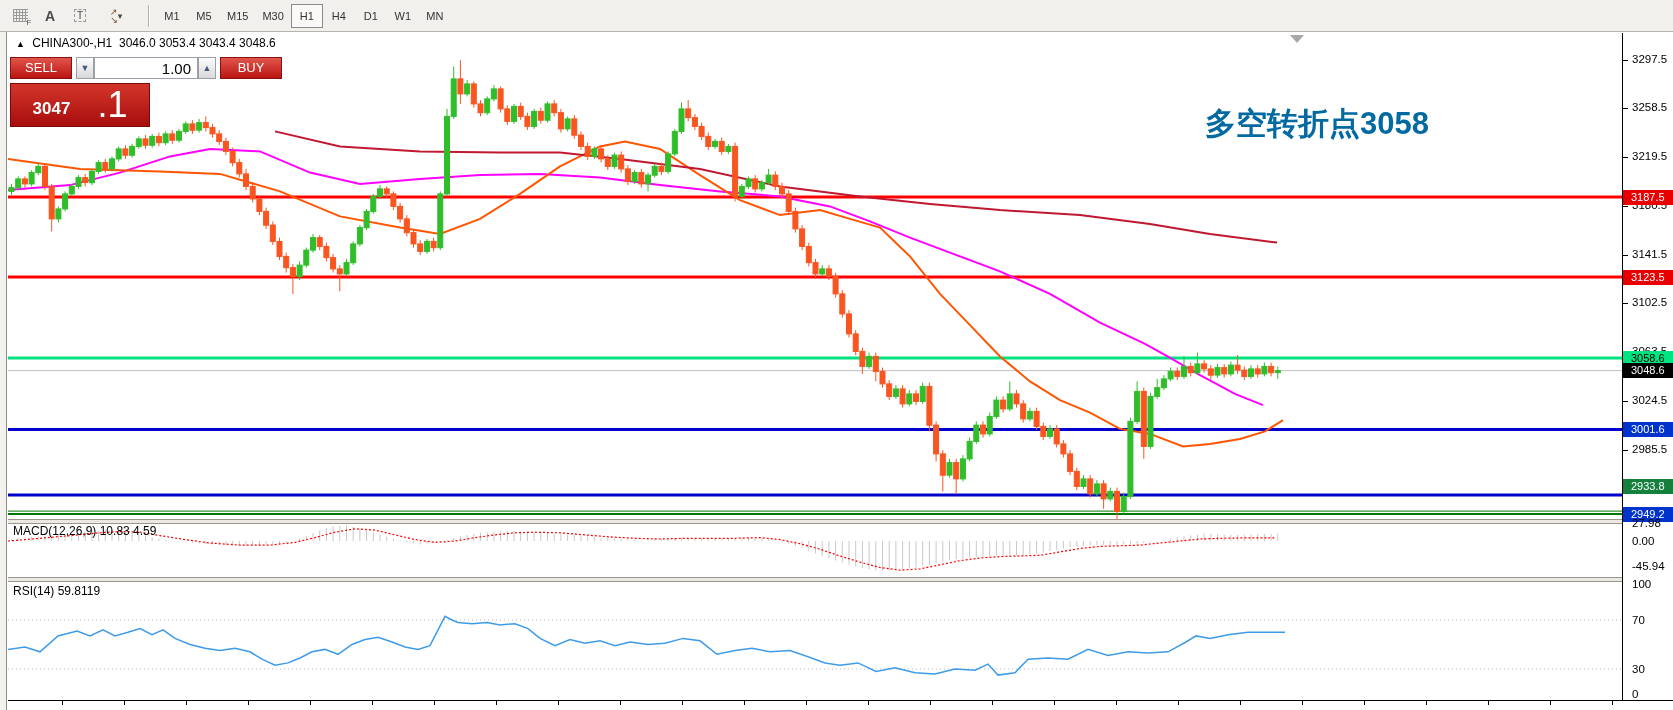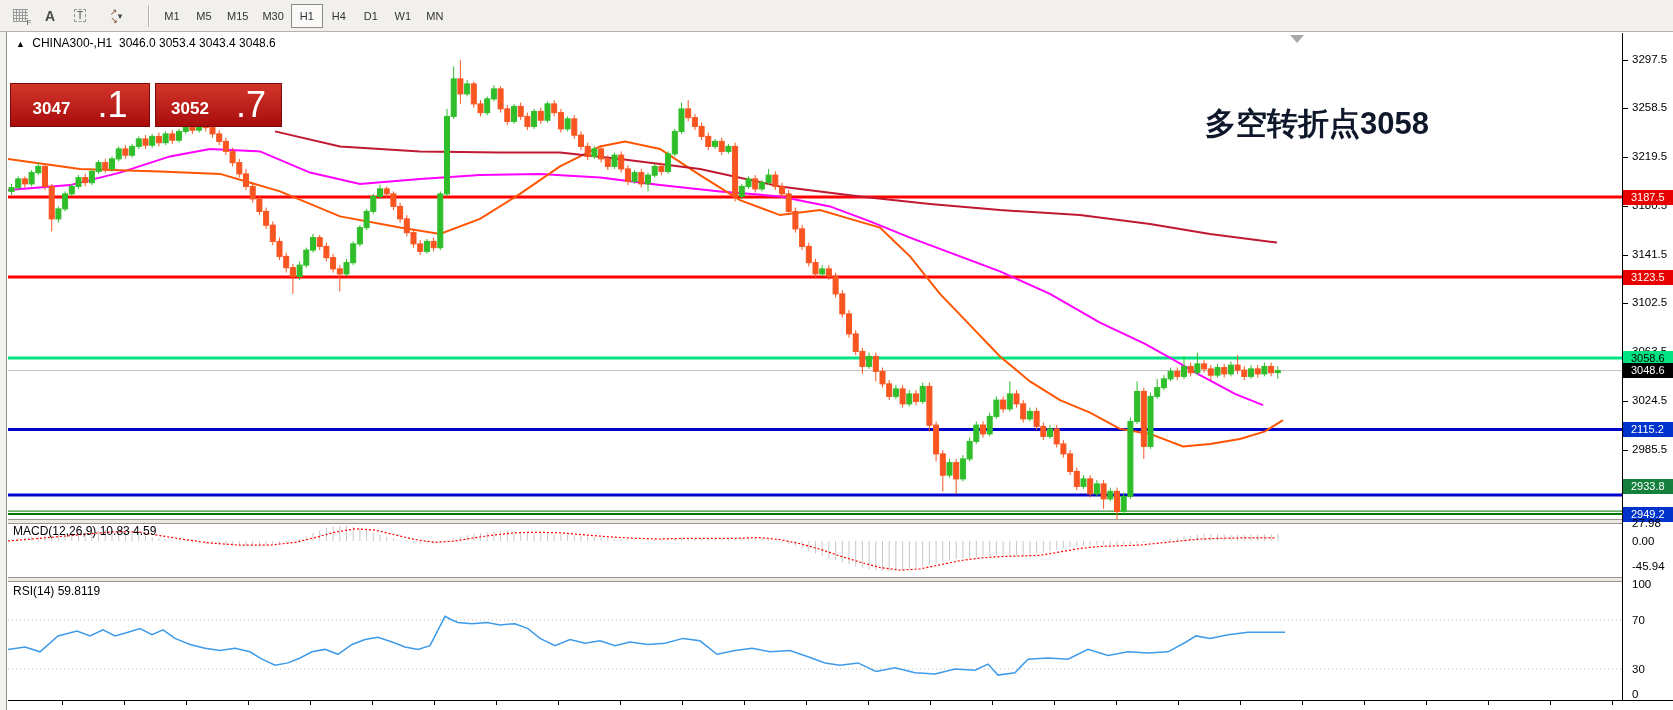--- a/index.html
+++ b/index.html
@@ -63,21 +63,21 @@
     background:linear-gradient(#fcfcfc,#d9d9d9);color:#44597e;font-size:9px;text-align:center;line-height:20px;cursor:default;}
   #vol-down{left:66px;} #vol-up{left:188px;}
   #vol-input{position:absolute;left:84px;top:0;width:104px;height:22px;border:1px solid #9aa0a8;box-sizing:border-box;
     font-family:"Liberation Sans",sans-serif;font-size:15px;text-align:right;padding-right:6px;color:#000;background:#fff;}
   .tp-price{position:absolute;top:26px;height:44px;border:1px solid #7c0808;box-sizing:border-box;
     background:linear-gradient(#d2362a,#a80d0d);color:#fff;display:flex;align-items:center;justify-content:center;gap:27px;}
   #sell-box{left:0;width:140px;} #buy-box{left:145px;width:127px;}
   .tp-price .small{font-size:17px;font-weight:bold;margin-top:8px;}
   .tp-price .big{font-size:36px;font-weight:400;line-height:36px;}
 
-  .annotation{position:absolute;left:1197px;top:70px;font-size:31px;font-weight:bold;color:#0f172a;
+  .annotation{position:absolute;left:1197px;top:70px;font-size:31px;font-weight:bold;color:#0369a1;
     font-family:"Liberation Sans",sans-serif;white-space:nowrap;}
 </style>
 </head>
 <body>
 
 <div class="toolbar">
   <span class="icon-btn">
       <span class="gridf">
         <span>F</span>
       </span>
@@ -724,21 +724,21 @@
         <div class="tick" style="top: 319px;"></div>
         <div class="lbl" style="top: 312px;">3063.5</div>
         <div class="tick" style="top: 368px;"></div>
         <div class="lbl" style="top: 361px;">3024.5</div>
         <div class="tick" style="top: 417px;"></div>
         <div class="lbl" style="top: 410px;">2985.5</div>
         <div class="tag" style="top: 157px; background: rgb(232, 0, 0); color: rgb(255, 255, 255);">3187.5</div>
         <div class="tag" style="top: 237px; background: rgb(232, 0, 0); color: rgb(255, 255, 255);">3123.5</div>
         <div class="tag" style="top: 318px; background: rgb(0, 227, 129); color: rgb(0, 0, 0);">3058.6</div>
         <div class="tag" style="top: 330px; background: rgb(0, 0, 0); color: rgb(255, 255, 255);">3048.6</div>
-        <div class="tag" style="top: 389px; background: rgb(0, 51, 204); color: rgb(255, 255, 255);">2115.2</div>
+        <div class="tag" style="top: 389px; background: rgb(0, 51, 204); color: rgb(255, 255, 255);">3001.6</div>
         <div class="tag" style="top: 454px; background: rgb(0, 51, 204); color: rgb(255, 255, 255); margin-top: 20px;">2949.2</div>
         <div class="tag" style="top: 446px; background: #15803d; color: rgb(255, 255, 255);">2933.8</div>
         <div class="lbl" style="top: 484px;">27.98</div>
         <div class="lbl" style="top: 502px;">0.00</div>
         <div class="lbl" style="top: 527px;">-45.94</div>
         <div class="lbl" style="top: 545px;">100</div>
         <div class="lbl" style="top: 581px;">70</div>
         <div class="lbl" style="top: 630px;">30</div>
         <div class="lbl" style="top: 655px;">0</div>
       </div>
@@ -771,28 +771,31 @@
         <i style="left: 1542px;"></i>
         <i style="left: 1604px;"></i>
       </div>
 
     <div class="chart-title">
       <span class="tri">▲</span>
       <span>CHINA300-,H1</span>&nbsp;&nbsp;<span>3046.0 3053.4 3043.4 3048.6</span>
     </div>
 
     <div class="trade-panel">
+      <div class="tp-top">
+        <div class="tp-btn" id="sell-btn">SELL</div>
+        <div class="spin" id="vol-down">▼</div>
+        <input id="vol-input" value="1.00" style="">
+        <div class="spin" id="vol-up">▲</div>
+        <div class="tp-btn" id="buy-btn">BUY</div>
+      </div>
       <div class="tp-price" id="sell-box">
         <span class="small">3047</span>
           <span class="big">.1</span>
       </div>
-      <div class="tp-price" id="buy-box">
-        <span class="small">3052</span>
-          <span class="big">.7</span>
-      </div>
     </div>
 
     <div class="annotation">多空转折点3058</div>
 
     <div class="pane-label" id="macd-label">MACD(12,26,9) 10.83 4.59</div>
     <div class="pane-label" id="rsi-label">RSI(14) 59.8119</div>
   </div>
 </div>
 
 </body></html>

